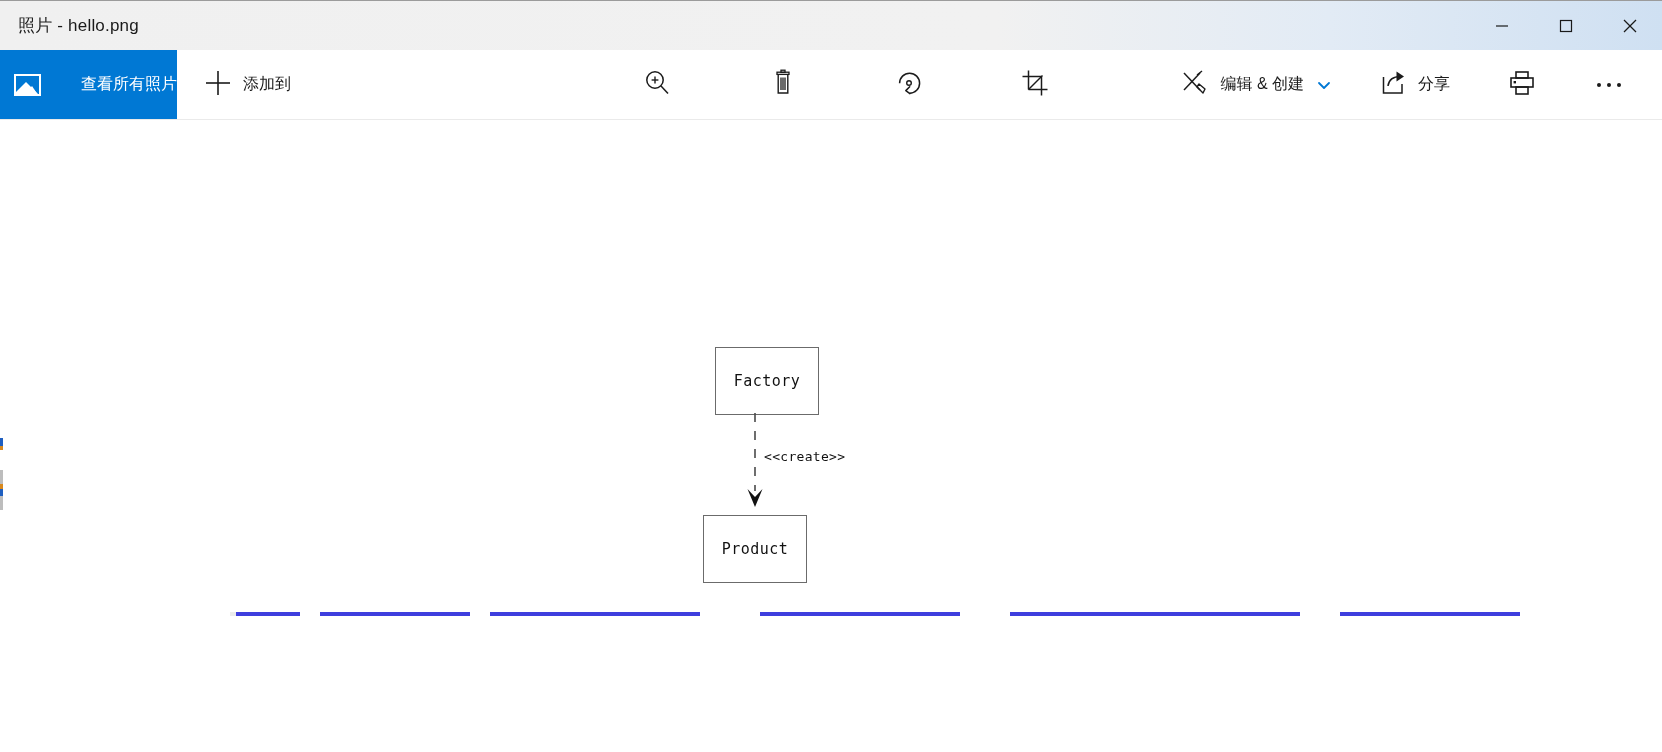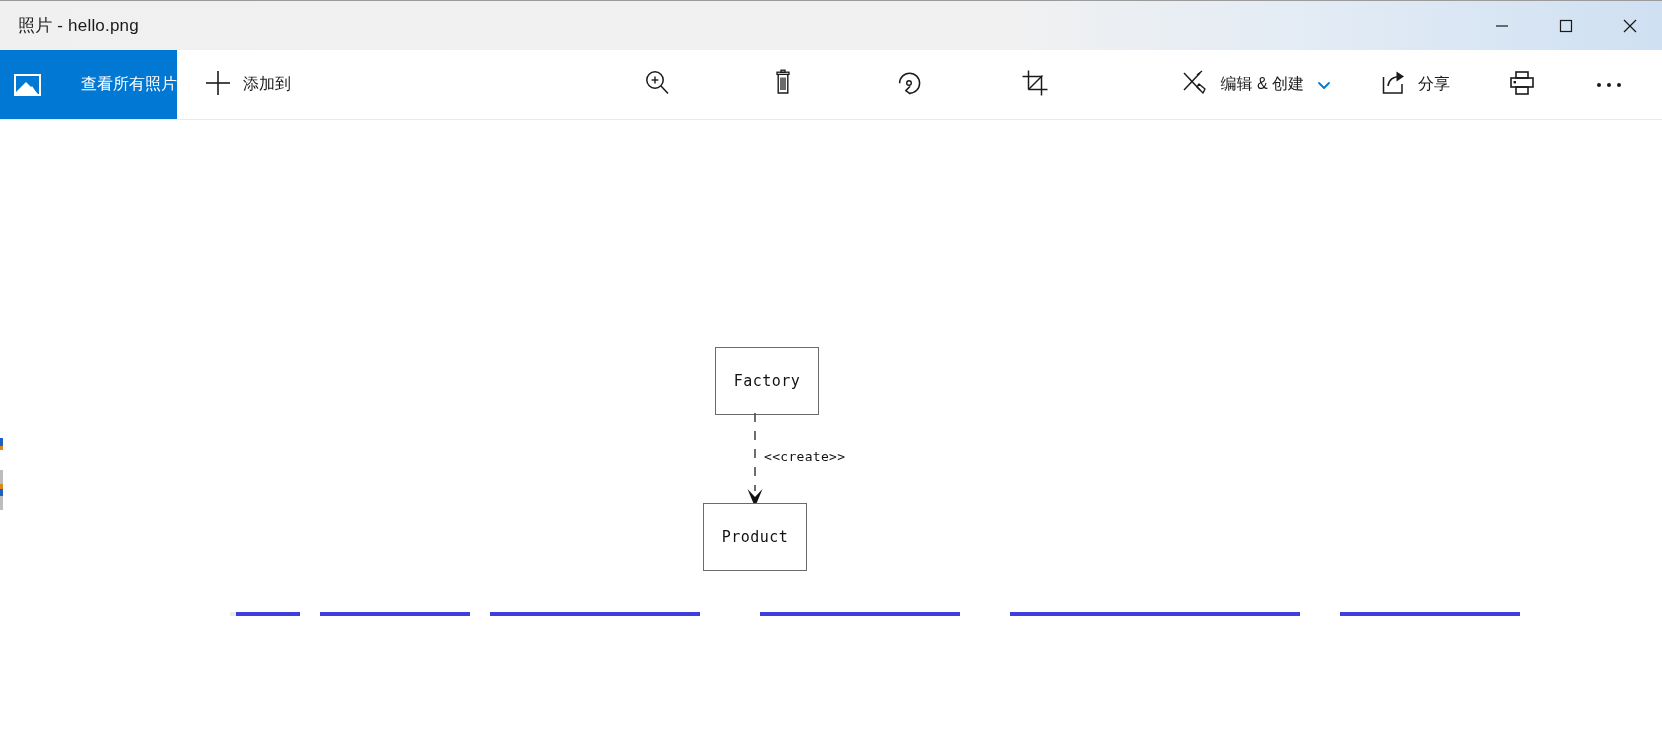--- a/index.html
+++ b/index.html
@@ -137,21 +137,21 @@
     background: #ffffff;
     display: flex;
     align-items: center;
     justify-content: center;
     font-family: "DejaVu Sans Mono", monospace;
     font-size: 15px;
     color: #111111;
     letter-spacing: .5px;
   }
   .uml-box.factory { left: 15px; top: 0; }
-  .uml-box.product { left: 3px; top: 156px; }
+  .uml-box.product { left: 3px; top: 168px; }
 
   .uml-link { position: absolute; left: 0; top: 66px; }
   .create-label {
     position: absolute;
     left: 64px; top: 102px;
     font-family: "DejaVu Sans Mono", monospace;
     font-size: 13px;
     color: #111111;
     white-space: nowrap;
     letter-spacing: .3px;

